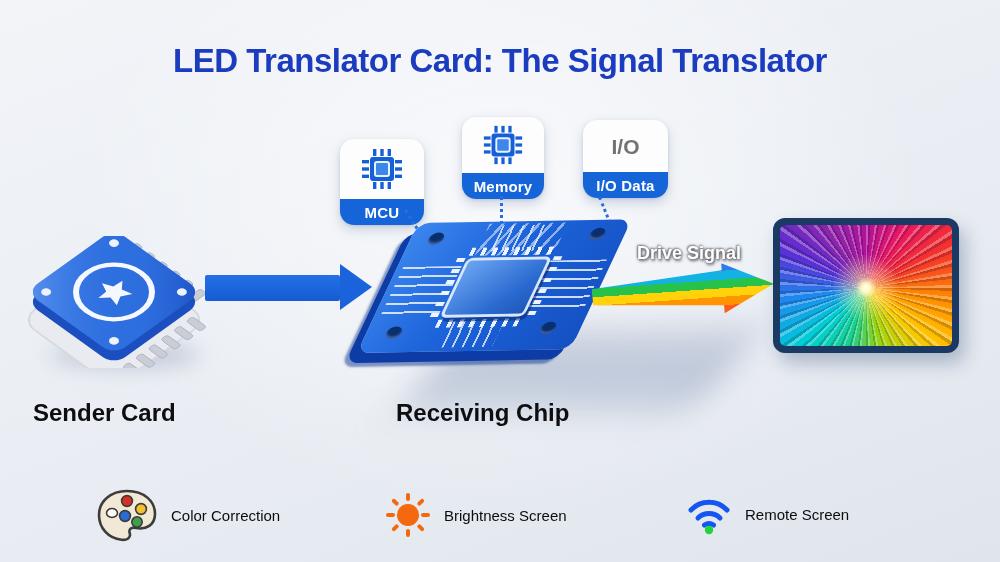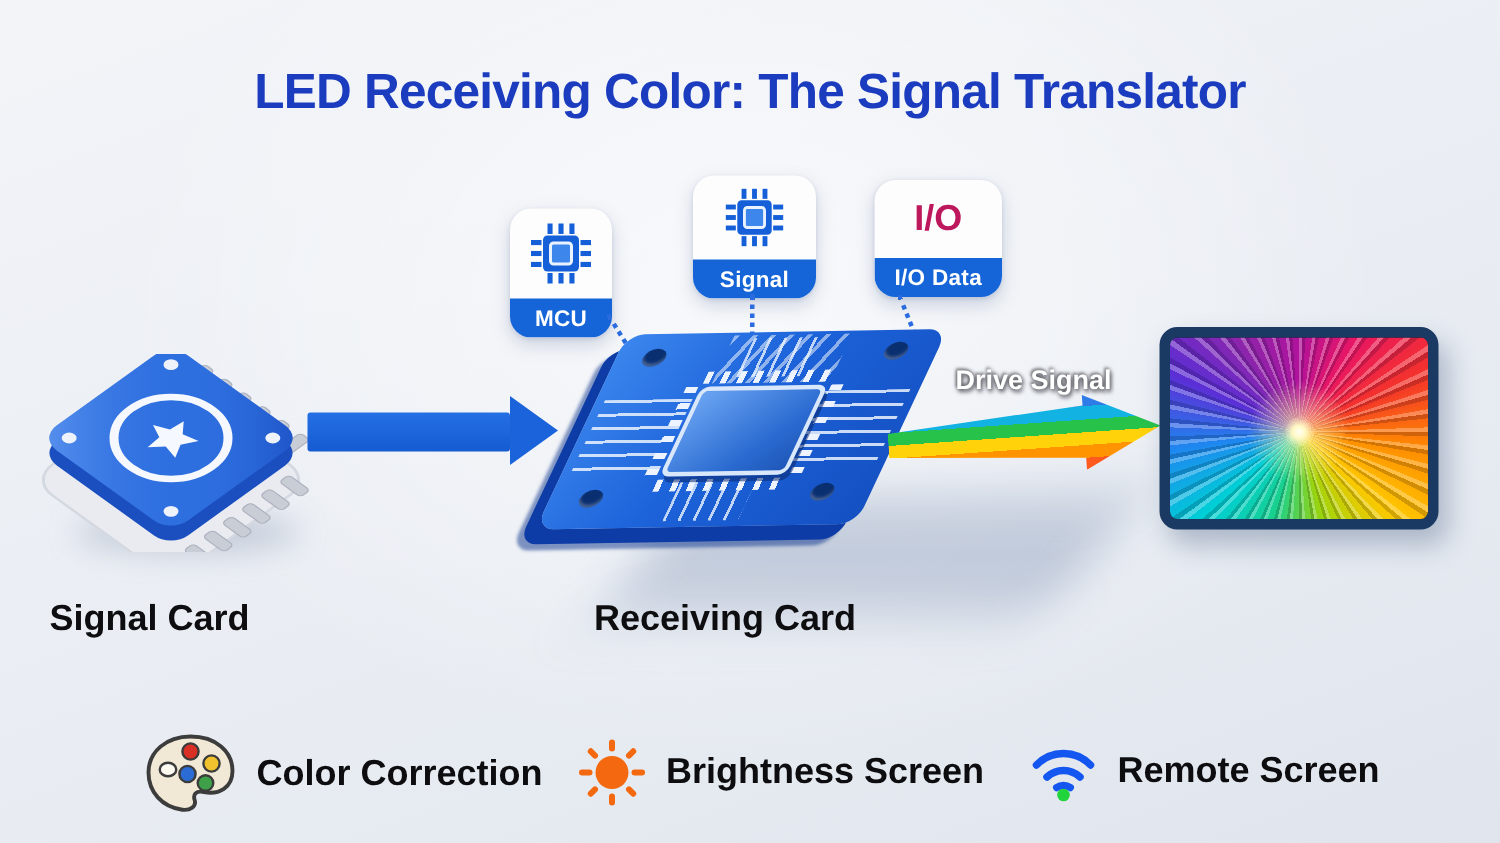--- a/index.html
+++ b/index.html
@@ -17,30 +17,30 @@
     text-align:center; font-size:33px; font-weight:700; letter-spacing:-.5px;
     color:#1b3cbe;
   }
   
   .badge {
     position:absolute; background:#fdfdfe; border-radius:14px;
     box-shadow:0 5px 12px rgba(100,120,160,.28), 0 1px 3px rgba(100,120,160,.2);
     display:flex; flex-direction:column; align-items:center; justify-content:flex-end;
     overflow:hidden;
   }
-  .badge-mcu    { left:340px; top:139px; width:68px; height:86px; }
+  .badge-mcu    { left:340px; top:139px; width:84px; height:86px; }
   .badge-memory { left:462px; top:117px; width:82px; height:82px; }
   .badge-io     { left:583px; top:120px; width:85px; height:78px; }
   .badge .icon-wrap { flex:1; display:flex; align-items:center; justify-content:center; width:100%; }
   .badge-bar {
     width:100%; height:26px; background:#1565d8; color:#fff;
     font-size:15px; font-weight:700; display:flex; align-items:center; justify-content:center;
     letter-spacing:.2px;
   }
-  .io-symbol { font-size:24px; font-weight:700; color:#be185d; line-height:1; }
+  .io-symbol { font-size:21px; font-weight:700; color:#737373; line-height:1; }
   
   .dotline { position:absolute; border-left:3px dotted #2a6ce0; transform-origin:top center; }
   .dot-mcu { left:404px; top:210px; height:46px; transform:rotate(-32deg); }
   .dot-mem { left:500px; top:196px; height:42px; }
   .dot-io  { left:598px; top:197px; height:40px; transform:rotate(-22deg); }
   
   .sender-svg { position:absolute; left:22px; top:236px; }
   .sender-shadow { position:absolute; left:50px; top:342px; width:150px; height:26px;
     background:rgba(120,135,165,.35); border-radius:50%; filter:blur(10px); }
   
@@ -109,31 +109,31 @@
       conic-gradient(from 0deg at 50% 52%,
         #b1129b, #e91663, #f4332a, #ff8c00, #ffc800, #9fd40a,
         #19d08c, #00cfd6, #1e88f0, #5b2fd6, #8e24aa, #b1129b); }
   
   .stage-label { position:absolute; font-size:24px; font-weight:700; color:#0e0e10; white-space:nowrap; }
   .lbl-sender   { left:33px;  top:399px; }
   .lbl-receiver { left:396px; top:399px; }
   .lbl-screen   { left:808px; top:399px; }
   
   .feature { position:absolute; display:flex; align-items:center; gap:13px; }
-  .feature .flabel { font-size:24px; font-weight:700; color:#0d0d0f; white-space:nowrap; }
+  .feature .flabel { font-size:15px; font-weight:400; color:#0d0d0f; white-space:nowrap; }
   .feat-1 { left:96px;  top:489px; }
   .feat-2 { left:385px; top:492px; }
   .feat-3 { left:686px; top:493px; }
 </style>
 </head>
 <body>
 
 <div class="canvas">
 
-  <div class="title">LED Receiving Color: The Signal Translator</div>
+  <div class="title">LED Translator Card: The Signal Translator</div>
 
   <div class="badge badge-mcu">
     <div class="icon-wrap">
       <svg width="46" height="46" viewBox="0 0 46 46">
         <g fill="#1560d8">
           <rect x="11" y="11" width="24" height="24" rx="3"></rect>
           <g>
             <rect x="14" y="3" width="3.4" height="7"></rect>
               <rect x="21.3" y="3" width="3.4" height="7"></rect>
               <rect x="28.6" y="3" width="3.4" height="7"></rect>
@@ -170,21 +170,21 @@
               <rect x="3" y="21.3" width="7" height="3.4"></rect>
               <rect x="3" y="28.6" width="7" height="3.4"></rect>
             <rect x="36" y="14" width="7" height="3.4"></rect>
               <rect x="36" y="21.3" width="7" height="3.4"></rect>
               <rect x="36" y="28.6" width="7" height="3.4"></rect>
           </g>
         </g>
         <rect x="16" y="16" width="14" height="14" rx="2" fill="#3c86ec" stroke="#eaf2ff" stroke-width="2"></rect>
       </svg>
     </div>
-    <div class="badge-bar">Signal</div>
+    <div class="badge-bar">Memory</div>
   </div>
 
   <div class="badge badge-io">
     <div class="icon-wrap">
         <span class="io-symbol">I/O</span>
       </div>
     <div class="badge-bar">I/O Data</div>
   </div>
 
   <div class="dotline dot-mcu"></div>
@@ -259,22 +259,22 @@
     <div class="rcv-chip"></div>
   </div>
 
   <div class="drive-arrow"></div>
   <div class="flow-arrow-label drive-label">Drive Signal</div>
 
   <div class="led-screen">
     <div class="burst"></div>
   </div>
 
-  <div class="stage-label lbl-sender">Signal Card</div>
-  <div class="stage-label lbl-receiver">Receiving Card</div>
+  <div class="stage-label lbl-sender">Sender Card</div>
+  <div class="stage-label lbl-receiver">Receiving Chip</div>
 
   <div class="feature feat-1">
     <svg width="62" height="53" viewBox="0 0 62 53">
       <path d="M31,2 C48,2 59,12 59,25 C59,36 50,41 40,39 C34.5,38 32.5,40.5 33.8,44.5 C35,48.5 31,51.5 25.5,50.8 C12,49 3,39 3,26 C3,12 15,2 31,2 Z" fill="#f1e8d6" stroke="#3c3c3c" stroke-width="2.6"></path>
       <ellipse cx="16" cy="24" rx="5.5" ry="4.5" fill="#fdfaf2" stroke="#3c3c3c" stroke-width="1.6"></ellipse>
       <circle cx="31" cy="12" r="5.4" fill="#d93025" stroke="#3c3c3c" stroke-width="1.6"></circle>
       <circle cx="45" cy="20" r="5.4" fill="#f2c12e" stroke="#3c3c3c" stroke-width="1.6"></circle>
       <circle cx="29" cy="27" r="5.4" fill="#2a6bd4" stroke="#3c3c3c" stroke-width="1.6"></circle>
       <circle cx="41" cy="33" r="5.2" fill="#3fa04a" stroke="#3c3c3c" stroke-width="1.6"></circle>
     </svg>

